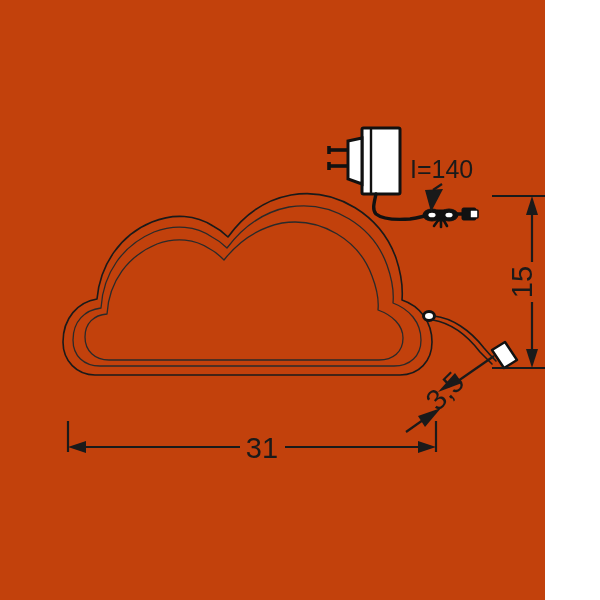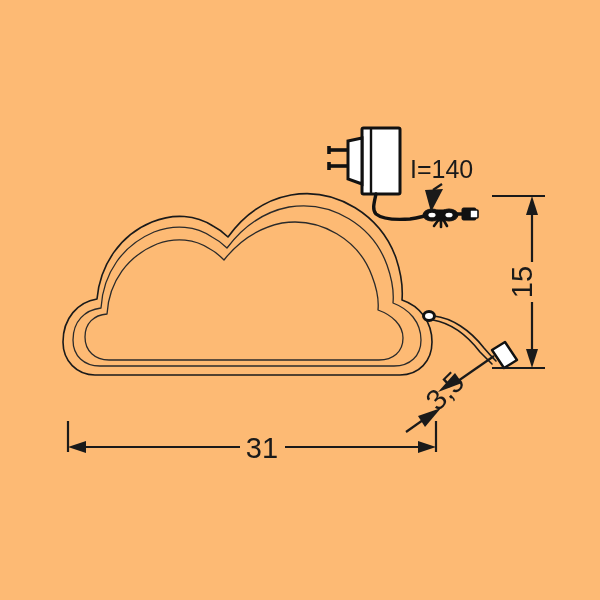--- a/index.html
+++ b/index.html
@@ -6,23 +6,23 @@
   html, body {
     margin: 0;
     padding: 0;
     background: #ffffff;
   }
   body {
     font-family: "Liberation Sans", sans-serif;
   }
   #drawing-root {
     position: relative;
-    width: 600px;
+    width: 545px;
     height: 600px;
-    background: #fdba74;
+    background: #c2410c;
     overflow: hidden;
   }
   #drawing-svg {
     display: block;
     width: 600px;
     height: 600px;
   }
   .dim-text {
     font-family: "Liberation Sans", sans-serif;
     font-size: 29px;

